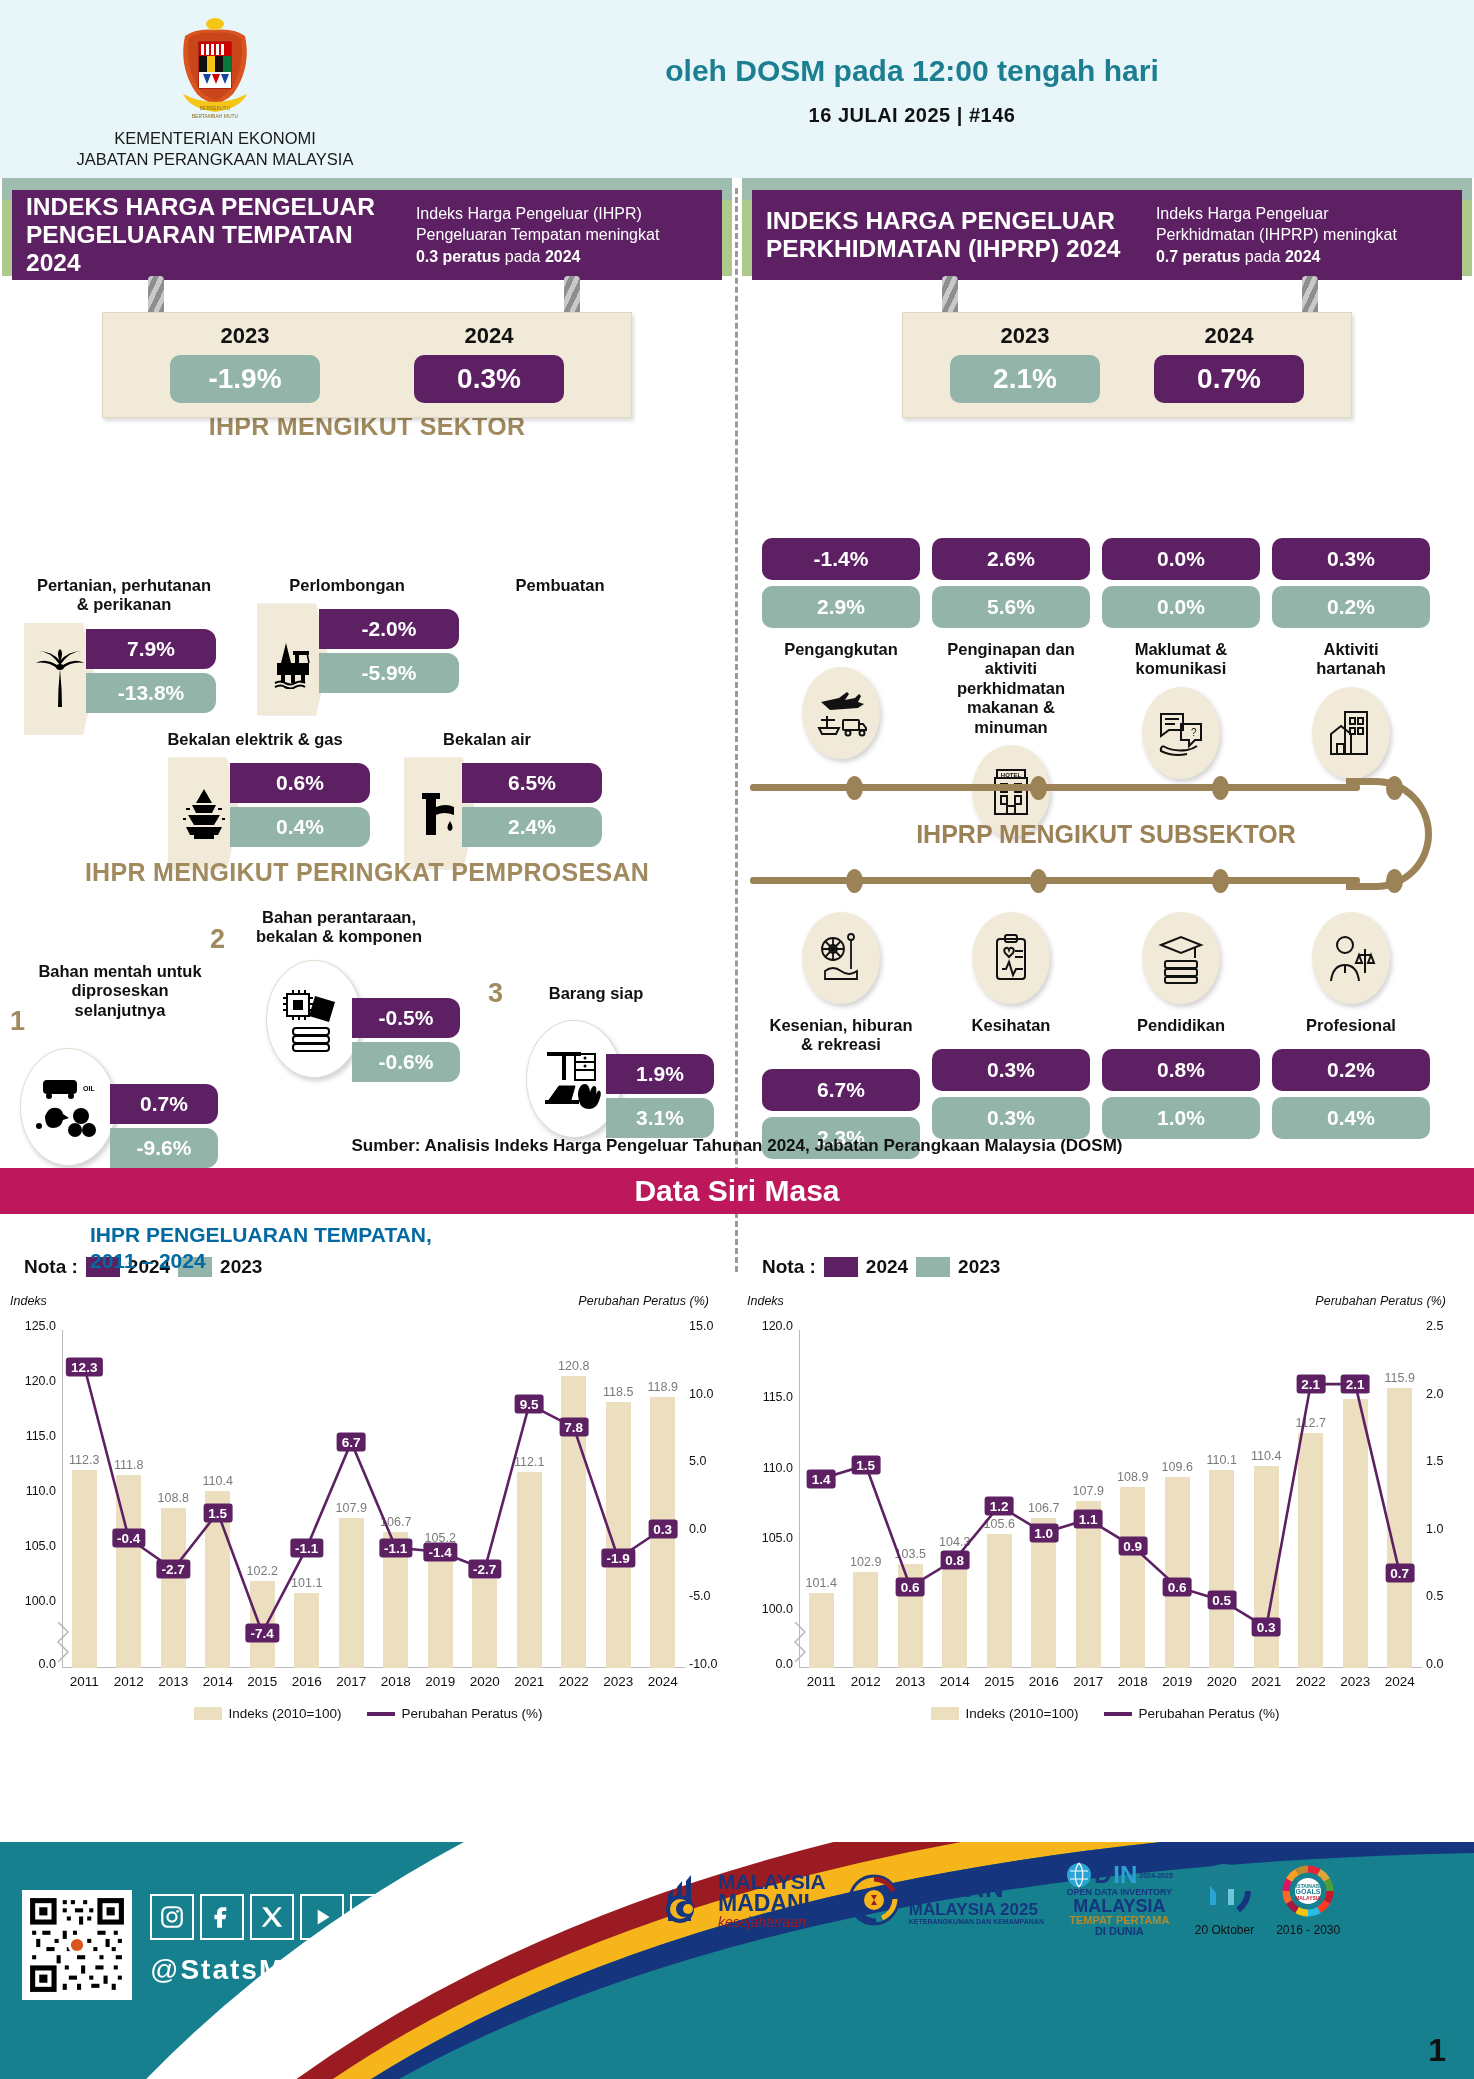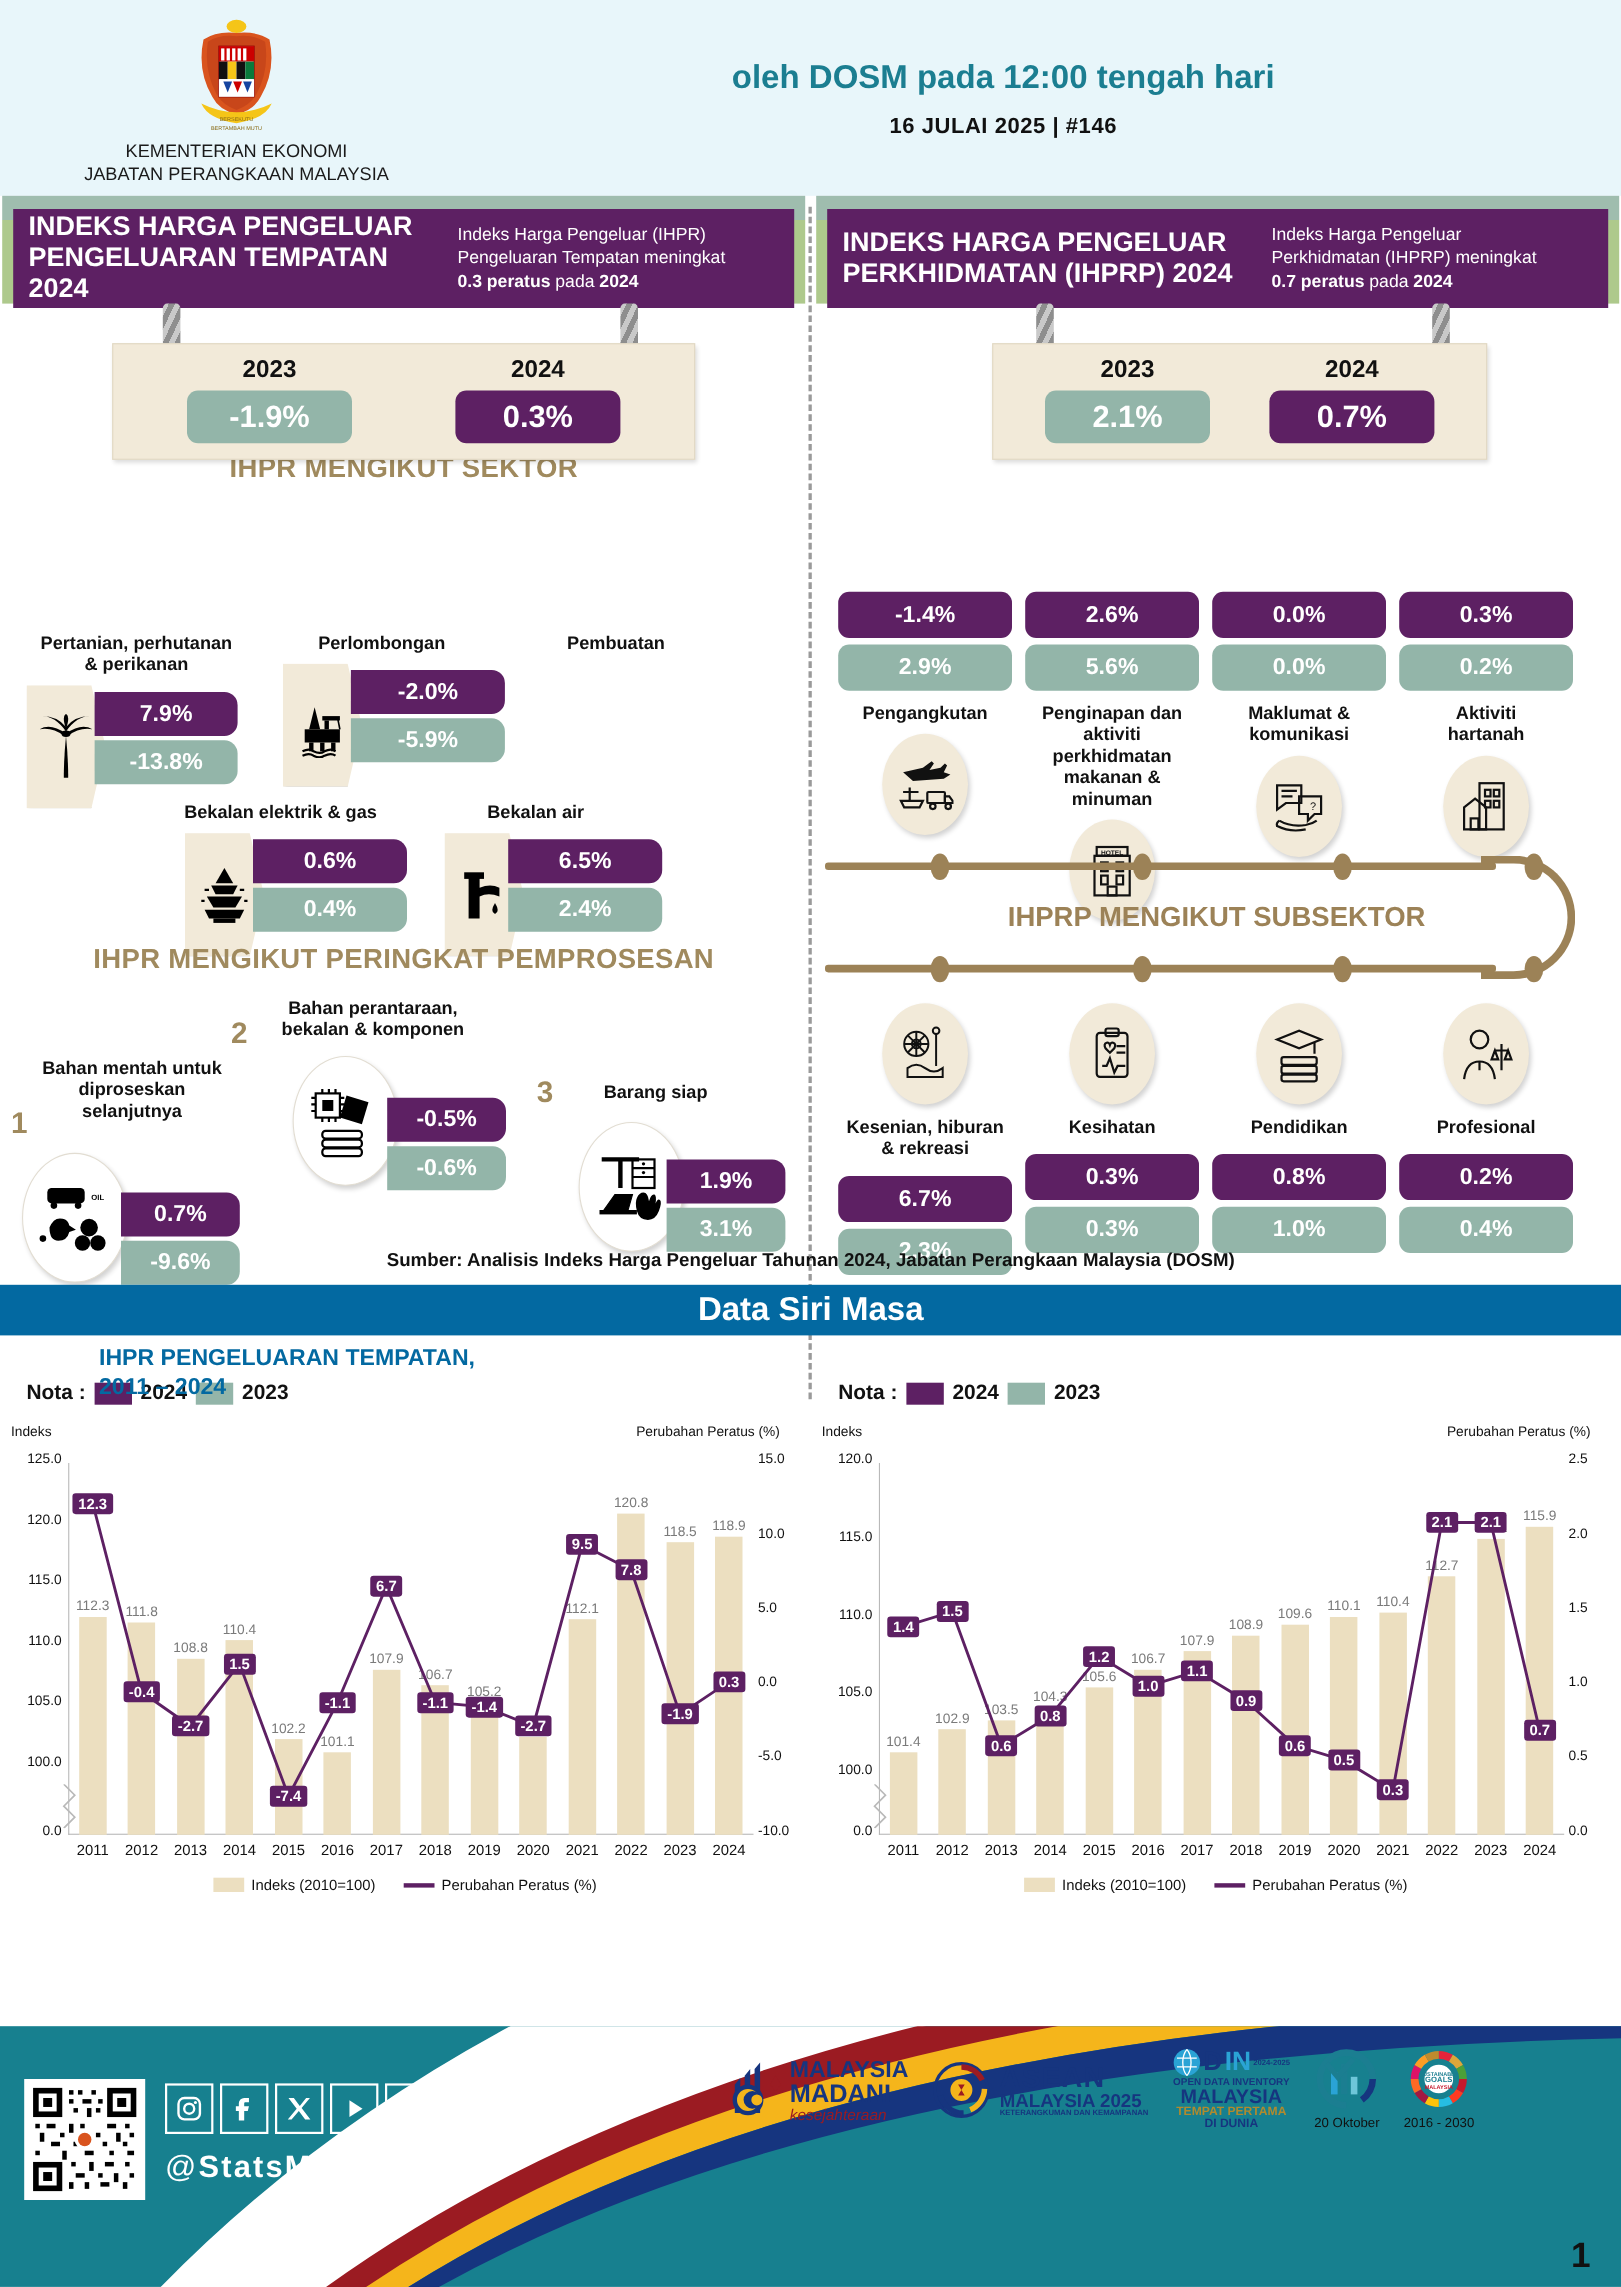--- a/index.html
+++ b/index.html
@@ -115,28 +115,28 @@
   .nota { position: absolute; display: flex; align-items: center; gap: 8px; font-size: 19px; font-weight: bold; color: #111; }
   .swatch { width: 34px; height: 20px; display: inline-block; }
   .swatch.p { background: #5d2063; }
   .swatch.g { background: #93b5a9; }
 
   .sumber { position: absolute; top: 1136px; width: 100%; text-align: center;
             font-size: 17px; font-weight: bold; color: #111; }
 
   
   .dsm-band { position: absolute; top: 1168px; left: 0; width: 1474px; height: 46px;
-              background: #0369a1; color: #fff; font-size: 30px; font-weight: bold;
+              background: #be185d; color: #fff; font-size: 30px; font-weight: bold;
               display: flex; align-items: center; justify-content: center; }
 
   .charts { position: absolute; top: 1222px; left: 0; width: 1474px; height: 620px; }
   .chart { position: absolute; top: 0; width: 737px; height: 620px; }
   .chart.c1 { left: 0; } .chart.c2 { left: 737px; }
   .ctitle { text-align: left; color: #0369a1; font-weight: bold; font-size: 21px; line-height: 1.25; padding: 0 90px; }
-  .axname { position: absolute; font-size: 12.5px; color: #111; }
+  .axname { position: absolute; font-size: 12.5px; color: #111; font-style: italic; }
   .plot { position: absolute; left: 62px; right: 52px; top: 108px; height: 338px; }
   .yleft, .yright { position: absolute; top: 104px; font-size: 12.5px; color: #111; }
   .ytick { position: absolute; right: 0; transform: translateY(-50%); }
   .ytickR { position: absolute; left: 0; transform: translateY(-50%); }
   .plotframe { position: absolute; inset: 0; border-left: 1.5px solid #b9b9b9; border-bottom: 1.5px solid #b9b9b9; }
   .barcol { position: absolute; bottom: 0; background: #ecdfc0; }
   .barval { position: absolute; font-size: 12.5px; color: #7a7a7a; transform: translateX(-50%); white-space: nowrap; }
   .lineSvg { position: absolute; inset: 0; overflow: visible; }
   .ptlabel { position: absolute; background: #5d2063; color: #fff; font-size: 13.5px; font-weight: bold;
              padding: 2px 5px; border-radius: 3px; transform: translate(-50%,-50%); white-space: nowrap; }

